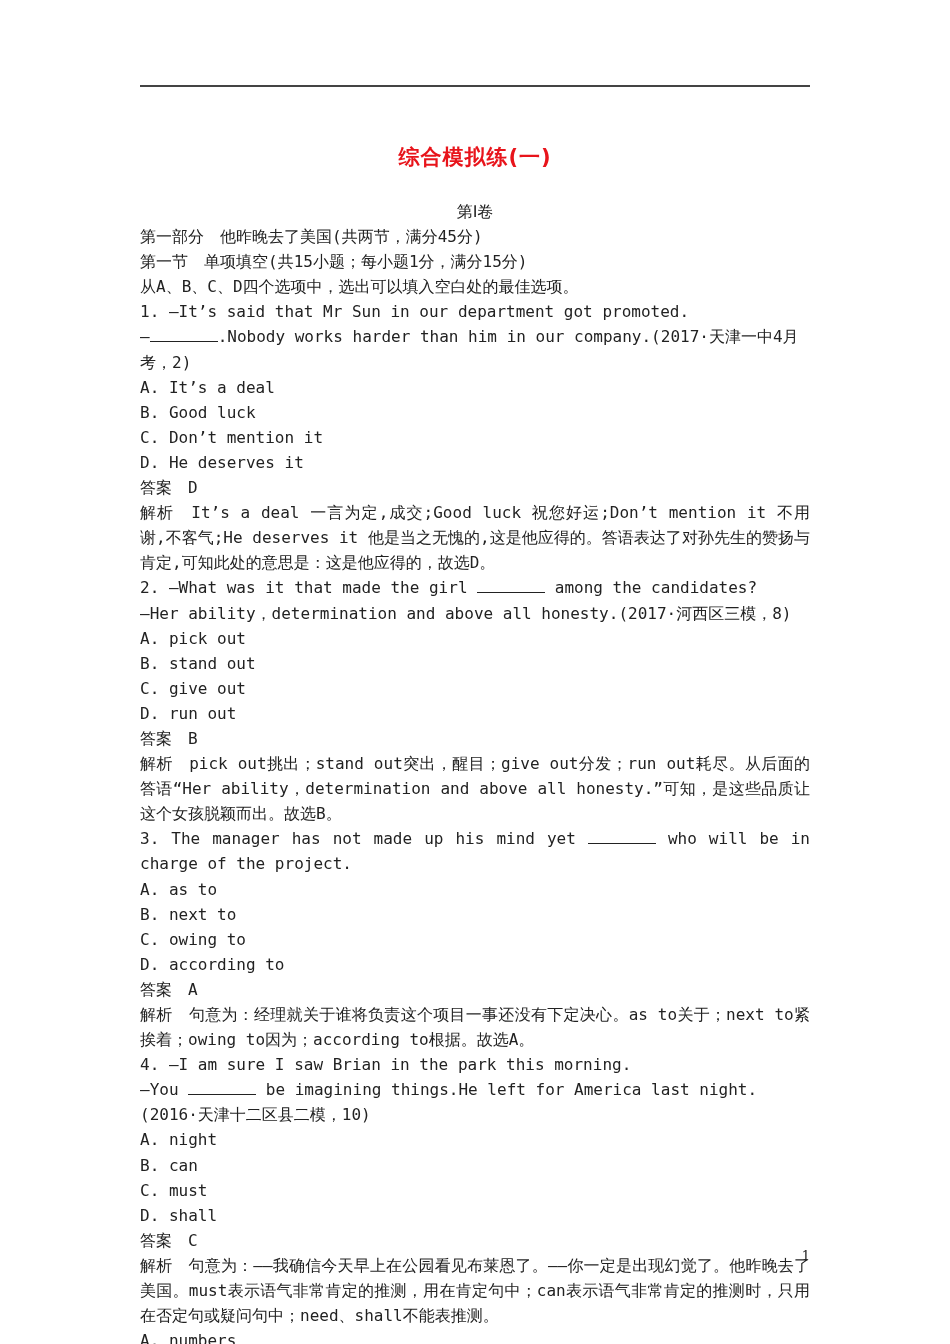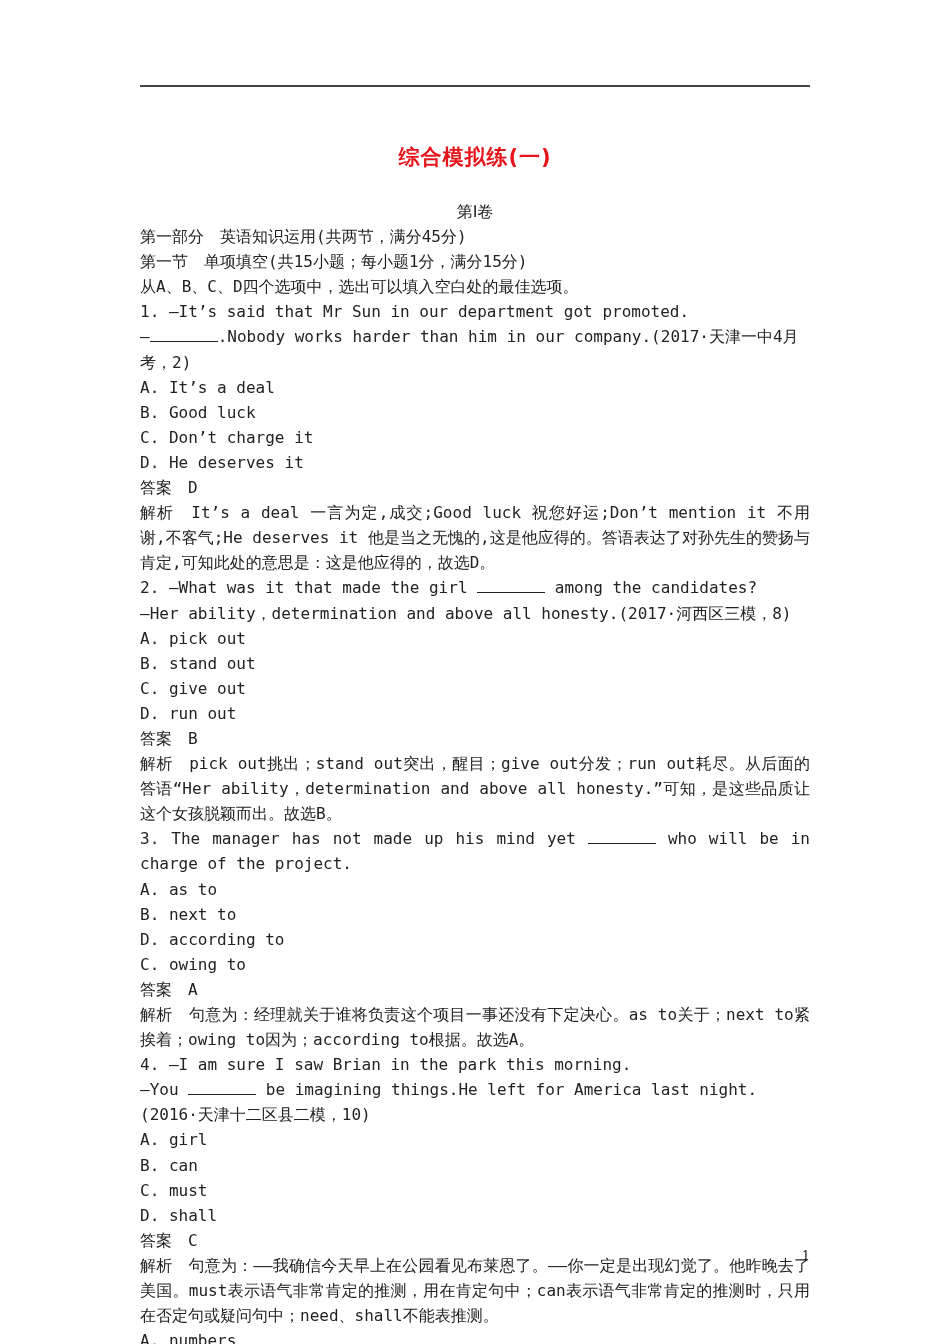--- a/index.html
+++ b/index.html
@@ -18,33 +18,33 @@
     .pagenum { position: absolute; right: 140px; top: 1248px; font-size: 13px; font-family: "DejaVu Serif", serif; }
   </style>
 </head>
 <body>
 
 <div class="rule"></div>
 <div class="title">综合模拟练(一)</div>
 
 <div class="content">
   <div class="line center">第Ⅰ卷</div>
-  <div class="line">第一部分　英语知识运用(共两节，满分45分)</div>
+  <div class="line">第一部分　他昨晚去了美国(共两节，满分45分)</div>
   <div class="line">第一节　单项填空(共15小题；每小题1分，满分15分)</div>
   <div class="line">从A、B、C、D四个选项中，选出可以填入空白处的最佳选项。</div>
 
   <div>
     <div class="line">1. —It’s said that Mr Sun in our department got promoted.</div>
     <div class="line"><span>—</span><span class="blank"></span><span>.Nobody works harder than him in our company.(2017·天津一中4月考，2)</span></div>
     <div class="opts">
         <span class="opt">A. It’s a deal</span>
         <span class="opt">B. Good luck</span>
       </div>
     <div class="opts">
-        <span class="opt">C. Don’t charge it</span>
+        <span class="opt">C. Don’t mention it</span>
         <span class="opt">D. He deserves it</span>
       </div>
     <div class="line"><span>答案</span>　<span>D</span></div>
     <div class="line justify"><span>解析</span>　<span>It’s a deal 一言为定,成交;Good luck 祝您好运;Don’t mention it 不用谢,不客气;He deserves it 他是当之无愧的,这是他应得的。答语表达了对孙先生的赞扬与肯定,可知此处的意思是：这是他应得的，故选D。</span></div>
   </div>
 
   <div>
     <div class="line"><span>2. —What was it that made the girl </span><span class="blank"></span><span> among the candidates?</span></div>
     <div class="line">—Her ability，determination and above all honesty.(2017·河西区三模，8)</div>
     <div class="opts">
@@ -59,32 +59,32 @@
     <div class="line justify"><span>解析</span>　<span>pick out挑出；stand out突出，醒目；give out分发；run out耗尽。从后面的答语“Her ability，determination and above all honesty.”可知，是这些品质让这个女孩脱颖而出。故选B。</span></div>
   </div>
 
   <div>
     <div class="line justify"><span>3. The manager has not made up his mind yet </span><span class="blank"></span><span> who will be in charge of the project.</span></div>
     <div class="opts">
         <span class="opt">A. as to</span>
         <span class="opt">B. next to</span>
       </div>
     <div class="opts">
+        <span class="opt">C. owing to</span>
         <span class="opt">D. according to</span>
-        <span class="opt">C. owing to</span>
       </div>
     <div class="line"><span>答案</span>　<span>A</span></div>
     <div class="line justify"><span>解析</span>　<span>句意为：经理就关于谁将负责这个项目一事还没有下定决心。as to关于；next to紧挨着；owing to因为；according to根据。故选A。</span></div>
   </div>
 
   <div>
     <div class="line">4. —I am sure I saw Brian in the park this morning.</div>
     <div class="line"><span>—You </span><span class="blank"></span><span> be imagining things.He left for America last night.(2016·天津十二区县二模，10)</span></div>
     <div class="opts">
-        <span class="opt">A. girl</span>
+        <span class="opt">A. night</span>
         <span class="opt">B. can</span>
       </div>
     <div class="opts">
         <span class="opt">C. must</span>
         <span class="opt">D. shall</span>
       </div>
     <div class="line"><span>答案</span>　<span>C</span></div>
     <div class="line justify"><span>解析</span>　<span>句意为：——我确信今天早上在公园看见布莱恩了。——你一定是出现幻觉了。他昨晚去了美国。must表示语气非常肯定的推测，用在肯定句中；can表示语气非常肯定的推测时，只用在否定句或疑问句中；need、shall不能表推测。</span></div>
   </div>
 

